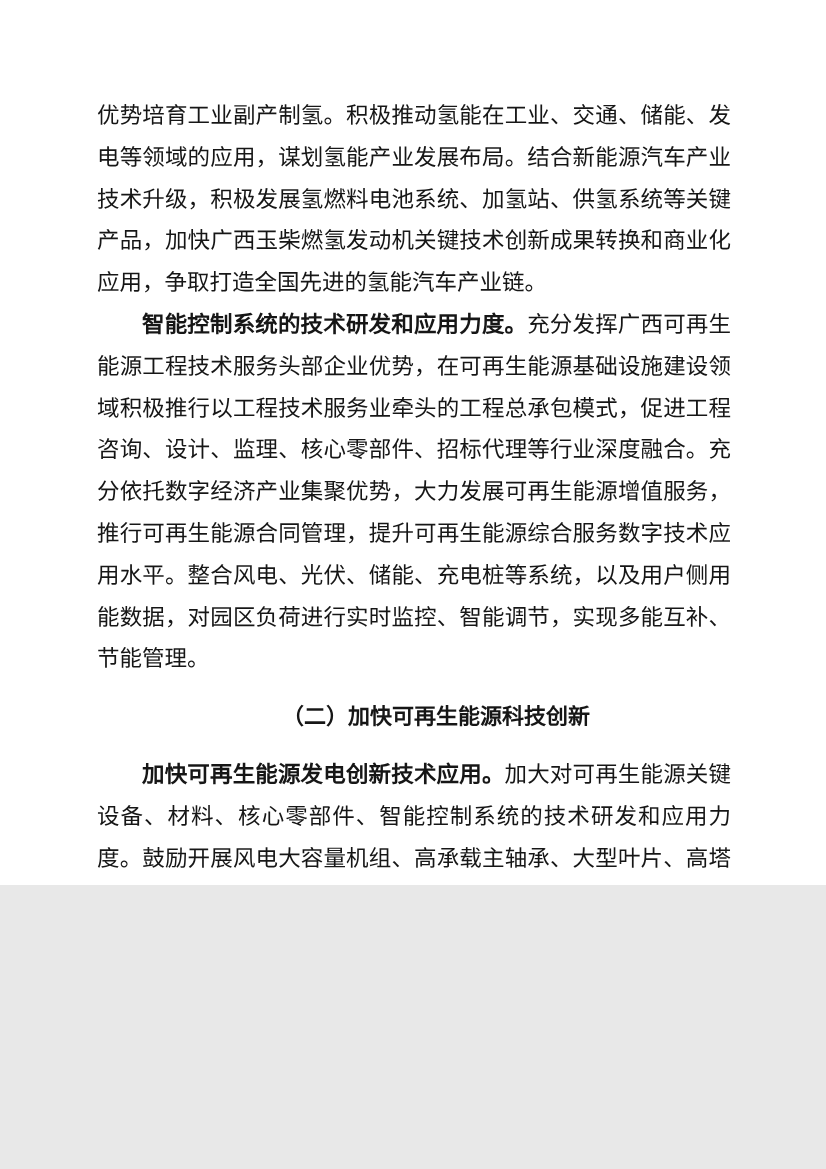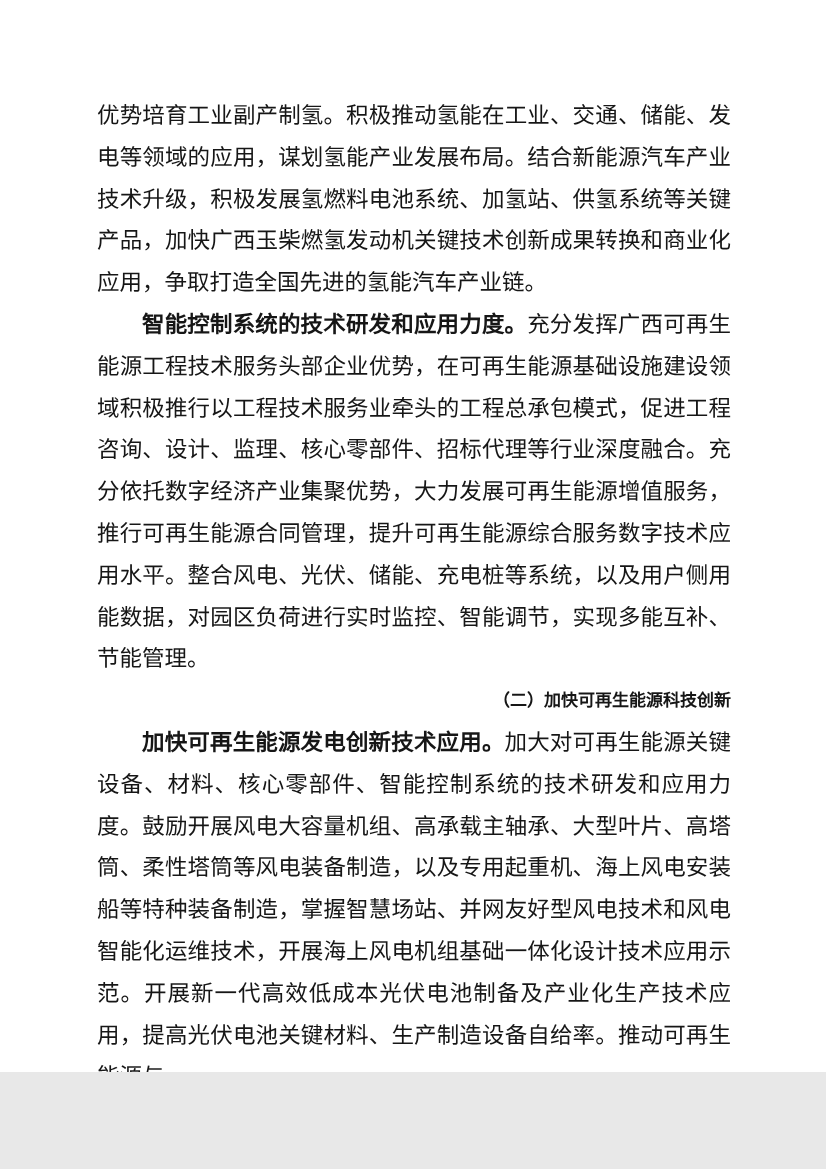--- a/index.html
+++ b/index.html
@@ -3,21 +3,21 @@
 <meta charset="utf-8">
 <style>
   html, body {
     margin: 0;
     padding: 0;
     background: #e8e8e8;
   }
   .page {
     position: relative;
     width: 826px;
-    height: 1072px;
+    height: 885px;
     margin: 0 auto;
     background: #ffffff;
     overflow: hidden;
     color: #161616;
     font-family: "Liberation Serif", "DejaVu Serif", serif;
   }
   .content {
     position: absolute;
     left: 97px;
     top: 95px;
@@ -32,26 +32,26 @@
     padding: 0;
   }
   .para.indent,
   .section-heading {
     text-indent: 2em;
   }
   .para-lead {
     font-weight: 700;
   }
   .section-heading {
-    margin: 0;
+    margin: 16px;
     padding: 0;
-    font-size: 17px;
+    font-size: 22px;
     line-height: 41.8px;
     font-weight: 700;
-    text-align: right;
+    text-align: center;
   }
   .page-footer {
     position: absolute;
     left: 97px;
     top: 1078px;
     width: 634px;
     text-align: right;
     font-size: 22px;
     line-height: 30px;
     letter-spacing: 1px;

